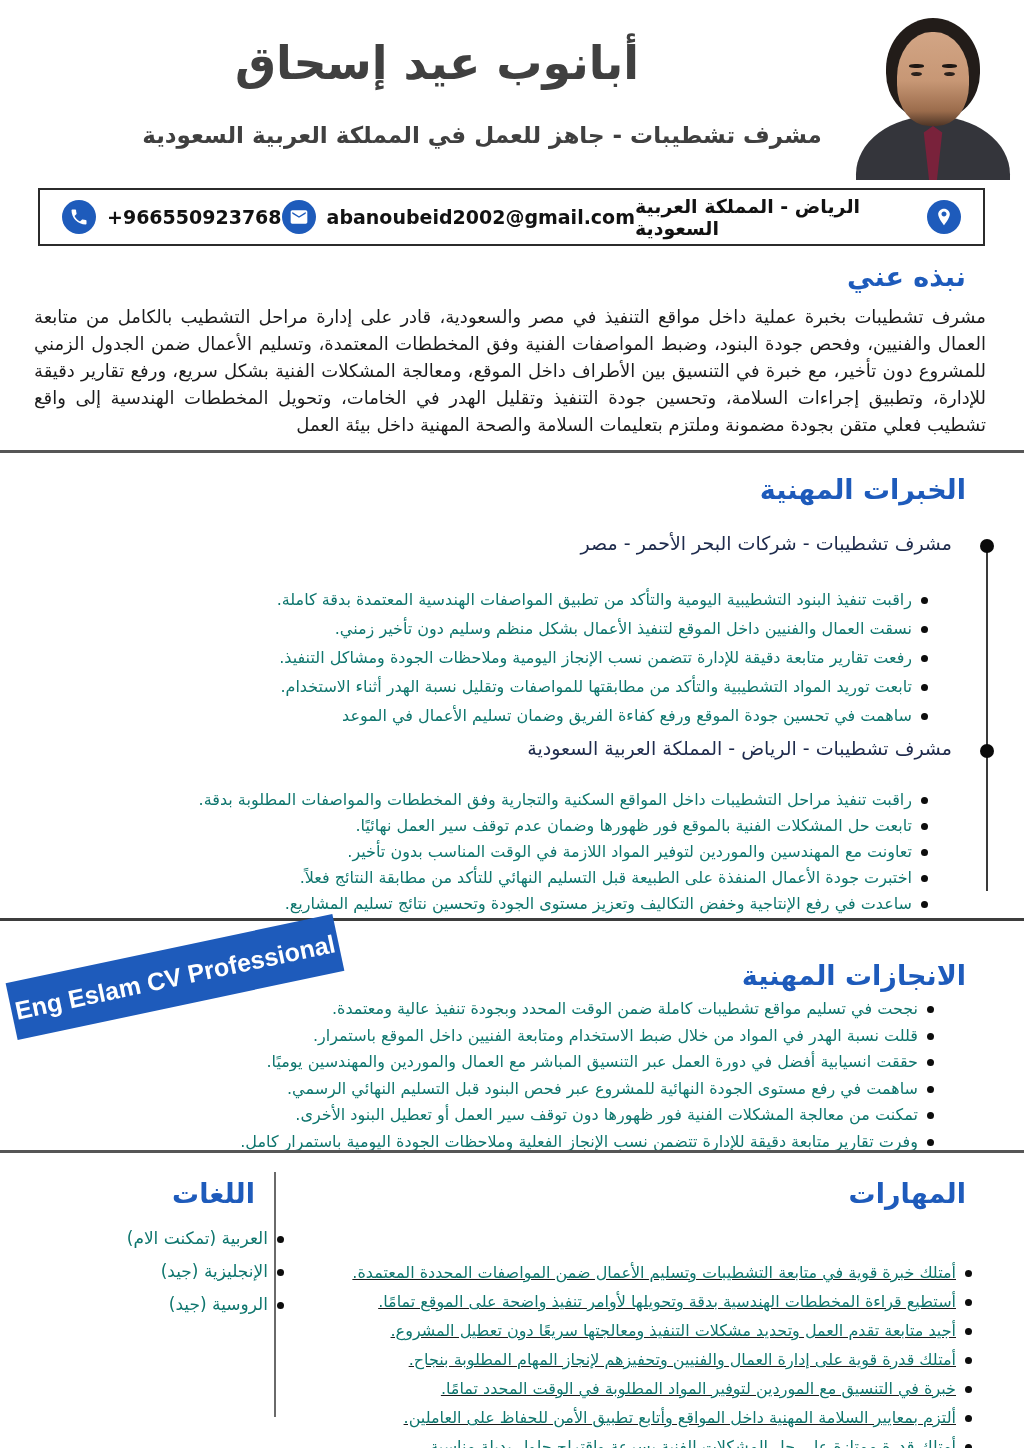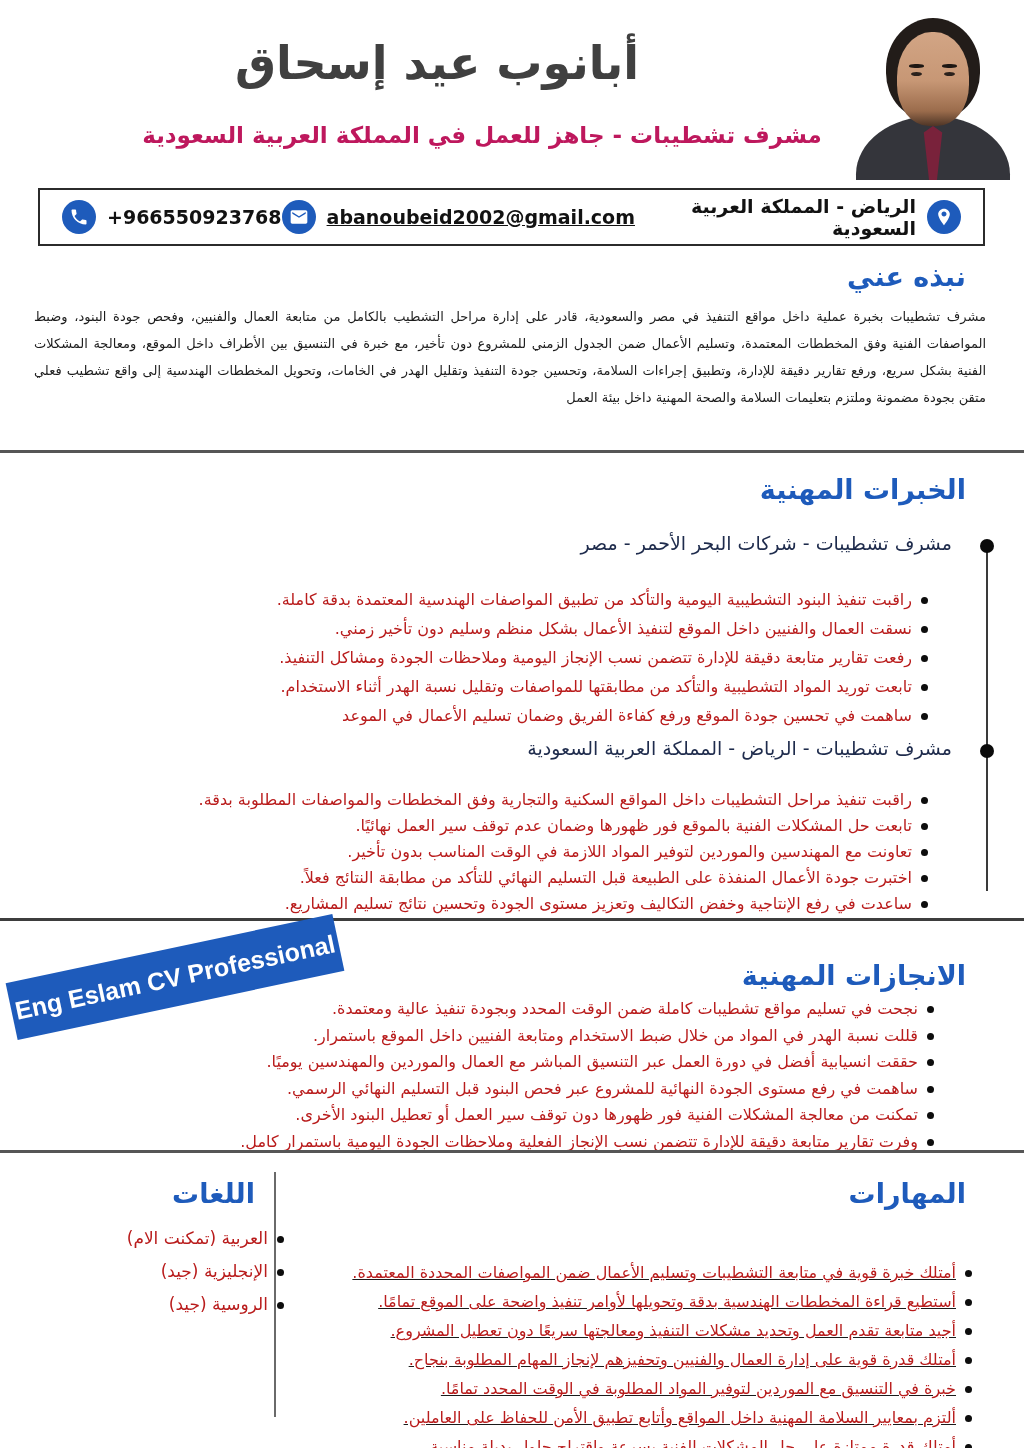--- a/index.html
+++ b/index.html
@@ -3,21 +3,21 @@
 <meta charset="utf-8">
 <style>
   html,body{margin:0;padding:0;background:#ffffff;}
   .page{position:relative;width:1024px;height:1448px;background:#ffffff;overflow:hidden;
         direction:rtl;font-family:"DejaVu Sans","Liberation Sans",sans-serif;color:#1b1b1b;}
 
   
   .name{position:absolute;top:36px;left:0;right:150px;margin:0;text-align:center;
         font-size:46px;font-weight:bold;color:#404040;letter-spacing:-1px;}
   .subtitle{position:absolute;top:122px;left:0;right:60px;text-align:center;
-        font-size:23px;font-weight:bold;color:#be185d;}
+        font-size:23px;font-weight:bold;color:#404040;}
 
   
   .photo{position:absolute;top:12px;right:12px;width:158px;height:168px;background:#fff;overflow:hidden;}
   .ph-hair{position:absolute;top:6px;left:50%;transform:translateX(-50%);width:94px;height:102px;
         background:#221c19;border-radius:50% 50% 46% 46%;}
   .ph-neck{position:absolute;bottom:56px;left:50%;transform:translateX(-50%);width:32px;height:26px;background:#b9835f;}
   .ph-shirt{position:absolute;bottom:0;left:50%;transform:translateX(-50%);width:154px;height:64px;
         background:#34353b;border-radius:55% 55% 0 0/100% 100% 0 0;}
   .ph-tie{position:absolute;bottom:0;left:50%;transform:translateX(-50%);width:22px;height:54px;
         background:#79223b;clip-path:polygon(50% 0,92% 12%,68% 100%,32% 100%,8% 12%);}
@@ -27,57 +27,57 @@
   .ph-eye{position:absolute;width:11px;height:4px;background:#2a211c;border-radius:50%;top:40px;}
   .ph-eye.l{left:14px}.ph-eye.r{right:14px}
   .ph-brow{position:absolute;width:15px;height:4px;background:#1d1713;border-radius:40%;top:32px;}
   .ph-brow.l{left:12px}.ph-brow.r{right:12px}
 
   
   .contactbar{position:absolute;top:188px;left:38px;right:39px;height:58px;box-sizing:border-box;
         border:2px solid #2b2b2b;background:#fff;display:flex;align-items:center;
         justify-content:space-between;direction:ltr;padding:0 22px;}
   .citem{display:flex;align-items:center;gap:11px;font-size:19px;font-weight:bold;color:#121212;}
-  .citem.rev{flex-direction:row-reverse;text-align:right;}
+  .citem.rev{flex-direction:row-reverse;}
   .cicon{flex:0 0 auto;width:34px;height:34px;border-radius:50%;background:#1e5bbb;
         display:flex;align-items:center;justify-content:center;}
   .cicon svg{width:20px;height:20px;fill:#ffffff;}
-  .email-link{color:#121212;text-decoration:underline;cursor:pointer;}
+  .email-link{color:#121212;cursor:pointer;}
 
   
   .sect{position:absolute;margin:0;font-size:27px;font-weight:bold;color:#1e5bbb;}
   .about-title{top:261px;right:58px;}
   .exp-title{top:474px;right:58px;}
   .ach-title{top:960px;right:58px;}
   .skills-title{top:1178px;right:58px;}
   .lang-title{top:1178px;right:769px;}
 
   .about-text{position:absolute;top:303px;right:38px;left:34px;margin:0;
-        font-size:13px;line-height:27px;color:#1c1c1c;text-align:justify;}
+        font-size:18px;line-height:27px;color:#1c1c1c;text-align:justify;}
 
   
   .hr{position:absolute;left:0;right:0;height:3px;background:#565656;}
   .hr1{top:450px;}
   .hr2{top:918px;background:#3d3d3d;}
   .hr3{top:1150px;}
   .vdiv{position:absolute;left:274px;top:1172px;width:2px;height:245px;background:#6a6a6a;}
 
   
   .timeline-line{position:absolute;right:36px;top:549px;width:2px;height:342px;background:#3a3a3a;}
   .tdot{position:absolute;right:30px;width:14px;height:14px;border-radius:50%;background:#0b0b0b;}
   .tdot1{top:539px;}
   .tdot2{top:744px;}
 
   .job{position:absolute;right:72px;margin:0;font-size:19px;font-weight:normal;color:#1e2b4c;white-space:nowrap;}
   .job1{top:532px;}
   .job2{top:737px;}
 
   
   .blist{position:absolute;margin:0;padding:0;list-style:none;}
-  .blist li{display:flex;align-items:flex-start;gap:9px;font-size:16px;color:#b91c1c;}
+  .blist li{display:flex;align-items:flex-start;gap:9px;font-size:16px;color:#0f766e;}
   .dotc{flex:0 0 auto;width:7px;height:7px;border-radius:50%;background:#0d0d0d;}
   .txt{white-space:nowrap;}
   .job-b{right:96px;left:10px;}
   .job1-b{top:585px;}  .job1-b li{line-height:29px;}  .job1-b .dotc{margin-top:12px;}
   .job2-b{top:787px;}  .job2-b li{line-height:26px;}  .job2-b .dotc{margin-top:10px;}
   .ach-b{top:985px;right:90px;left:10px;margin-top:11px;}  .ach-b li{line-height:26.5px;}  .ach-b .dotc{margin-top:10px;}
   .skills-b{top:1258px;right:52px;left:290px;text-decoration:underline;}  .skills-b li{line-height:29px;}  .skills-b .dotc{margin-top:12px;}
   .lang-b{top:1222px;right:740px;left:30px;}  .lang-b li{line-height:33px;font-size:17px;}  .lang-b .dotc{margin-top:14px;}
 
   

